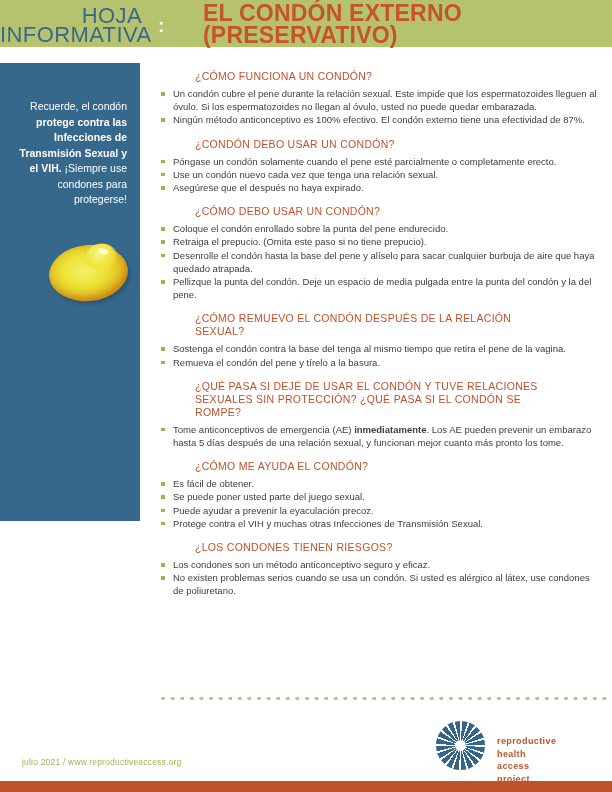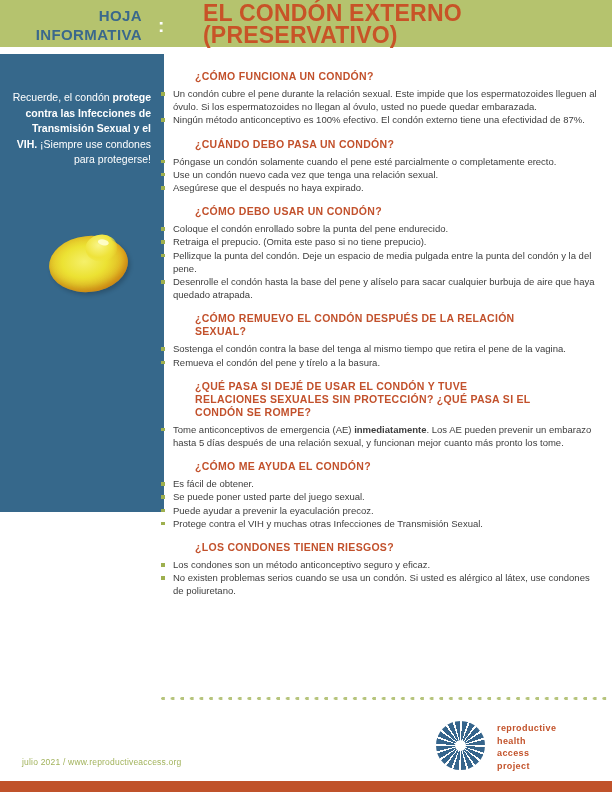--- a/index.html
+++ b/index.html
@@ -8,63 +8,63 @@
     --bullet-green:#9eb04f; --dot-green:#b6c47c; --footer-olive:#a2b35c;
     --logo-blue:#36658c; --logo-text-orange:#c3532b; --bottom-bar-rust:#c0522a;
   }
   html,body{margin:0;padding:0;}
   body{background:#888; font-family:"Liberation Sans", sans-serif;}
   .page{position:relative;width:612px;height:792px;background:#fff;margin:0 auto;overflow:hidden;}
 
   
   .header{position:absolute;left:0;top:0;width:612px;height:47px;background:var(--header-green);}
   .kicker{position:absolute;right:470px;left:0;top:7px;text-align:right;color:var(--kicker-blue);
-          font-weight:bold;font-size:15px;line-height:18.5px;letter-spacing:.4px;}
+          font-weight:normal;font-size:22px;line-height:18.5px;letter-spacing:.4px;}
   .kicker div{white-space:nowrap;}
   .header-colon{position:absolute;left:158px;top:16px;color:#fff;font-weight:bold;font-size:19px;line-height:19px;}
   .doc-title{position:absolute;left:203px;top:3px;color:var(--title-orange);font-weight:bold;
              font-size:23.5px;line-height:21.5px;letter-spacing:.2px;transform:scaleX(.98);transform-origin:left top;white-space:nowrap;}
 
   
-  .sidebar{position:absolute;left:0;top:54px;width:140px;height:458px;background:var(--sidebar-blue);padding-left:24px;}
+  .sidebar{position:absolute;left:0;top:63px;width:140px;height:458px;background:var(--sidebar-blue);}
   .sidebar-note{position:absolute;top:36px;left:10px;right:13px;text-align:right;color:#fff;
                 font-size:10.5px;line-height:15.5px;}
   .sidebar-note b{font-weight:bold;}
   .condom{position:absolute;left:49px;top:182px;width:79px;height:56px;border-radius:50%;transform:rotate(-6deg);
           background:radial-gradient(ellipse at 45% 45%, #f5f06a 0%, #ece233 36%, #e4c528 55%, #eca81e 72%, #dd8d12 88%, #cf7e10 100%);
           box-shadow:inset -2px -4px 7px rgba(140,75,0,.38), 2px 3px 4px rgba(0,0,0,.2);}
   .condom::before{content:'';position:absolute;right:9px;top:0px;width:32px;height:27px;border-radius:50%;
           background:radial-gradient(ellipse at 42% 38%, #f9f588 0%, #efe33a 52%, rgba(236,200,40,0) 78%);}
   .condom::after{content:'';position:absolute;right:17px;top:5px;width:11px;height:6px;border-radius:50%;
           background:rgba(255,255,215,.85);transform:rotate(18deg);}
 
   
   .content{position:absolute;left:160px;top:70px;width:438px;}
   .section{margin-bottom:11px;}
   .section h3{margin:0 0 4px 35px;max-width:345px;color:var(--heading-orange);
-              font-size:10.5px;line-height:13px;letter-spacing:.3px;font-weight:bold;}
+              font-size:10.5px;line-height:13px;letter-spacing:.3px;font-weight:normal;}
   .section ul{margin:0;padding:0;list-style:none;}
   .section li{position:relative;padding-left:13px;color:var(--body-text);
               font-size:9.5px;line-height:13.2px;max-width:425px;}
   .section li::before{content:'';position:absolute;left:1px;top:5px;width:3.5px;height:3.5px;
               background:var(--bullet-green);}
 
   
   .dotted-sep{position:absolute;left:161px;right:4px;top:696px;height:5px;
       background-image:radial-gradient(circle at 2px 2.5px, var(--dot-green) 1.7px, rgba(0,0,0,0) 1.9px);
       background-size:9.6px 5px;background-repeat:repeat-x;}
 
   
   .dateline{position:absolute;left:22px;top:757px;color:var(--footer-olive);font-size:8.5px;letter-spacing:.2px;}
   .logo{position:absolute;left:436px;top:721px;display:flex;align-items:flex-start;}
   .logo-mark{width:49px;height:49px;border-radius:50%;flex:0 0 auto;
       background:repeating-conic-gradient(from 4deg, var(--logo-blue) 0deg 13deg, #ffffff 13deg 18deg);
       position:relative;}
   .logo-mark::after{content:'';position:absolute;inset:19px;background:#fff;border-radius:50%;}
-  .logo-text{margin-left:12px;color:var(--logo-text-orange);font-weight:bold;font-size:9px;line-height:12.5px;letter-spacing:.4px;margin-top:1px;}
+  .logo-text{margin-left:12px;color:var(--logo-text-orange);font-weight:bold;font-size:9px;line-height:12.5px;letter-spacing:.4px;margin-top:14px;}
   .bottom-bar{position:absolute;left:0;bottom:0;width:612px;height:11px;background:var(--bottom-bar-rust);}
 </style>
 </head>
 <body>
 
 <div class="page">
 
   <div class="header">
     <div class="kicker">
       <div>HOJA</div>
@@ -84,34 +84,34 @@
 
   <div class="content" id="sections">
       <div class="section">
         <h3>¿CÓMO FUNCIONA UN CONDÓN?</h3>
         <ul>
           <li>Un condón cubre el pene durante la relación sexual. Este impide que los espermatozoides lleguen al óvulo. Si los espermatozoides no llegan al óvulo, usted no puede quedar embarazada.</li>
           <li>Ningún método anticonceptivo es 100% efectivo. El condón externo tiene una efectividad de 87%.</li>
         </ul>
       </div>
       <div class="section">
-        <h3>¿CUÁNDO DEBO PASA UN CONDÓN?</h3>
+        <h3>¿CONDÓN DEBO USAR UN CONDÓN?</h3>
         <ul>
           <li>Póngase un condón solamente cuando el pene esté parcialmente o completamente erecto.</li>
           <li>Use un condón nuevo cada vez que tenga una relación sexual.</li>
           <li>Asegúrese que el después no haya expirado.</li>
         </ul>
       </div>
       <div class="section">
         <h3>¿CÓMO DEBO USAR UN CONDÓN?</h3>
         <ul>
           <li>Coloque el condón enrollado sobre la punta del pene endurecido.</li>
           <li>Retraiga el prepucio. (Omita este paso si no tiene prepucio).</li>
+          <li>Desenrolle el condón hasta la base del pene y alíselo para sacar cualquier burbuja de aire que haya quedado atrapada.</li>
           <li>Pellizque la punta del condón. Deje un espacio de media pulgada entre la punta del condón y la del pene.</li>
-          <li>Desenrolle el condón hasta la base del pene y alíselo para sacar cualquier burbuja de aire que haya quedado atrapada.</li>
         </ul>
       </div>
       <div class="section">
         <h3>¿CÓMO REMUEVO EL CONDÓN DESPUÉS DE LA RELACIÓN SEXUAL?</h3>
         <ul>
           <li>Sostenga el condón contra la base del tenga al mismo tiempo que retira el pene de la vagina.</li>
           <li>Remueva el condón del pene y tírelo a la basura.</li>
         </ul>
       </div>
       <div class="section">

